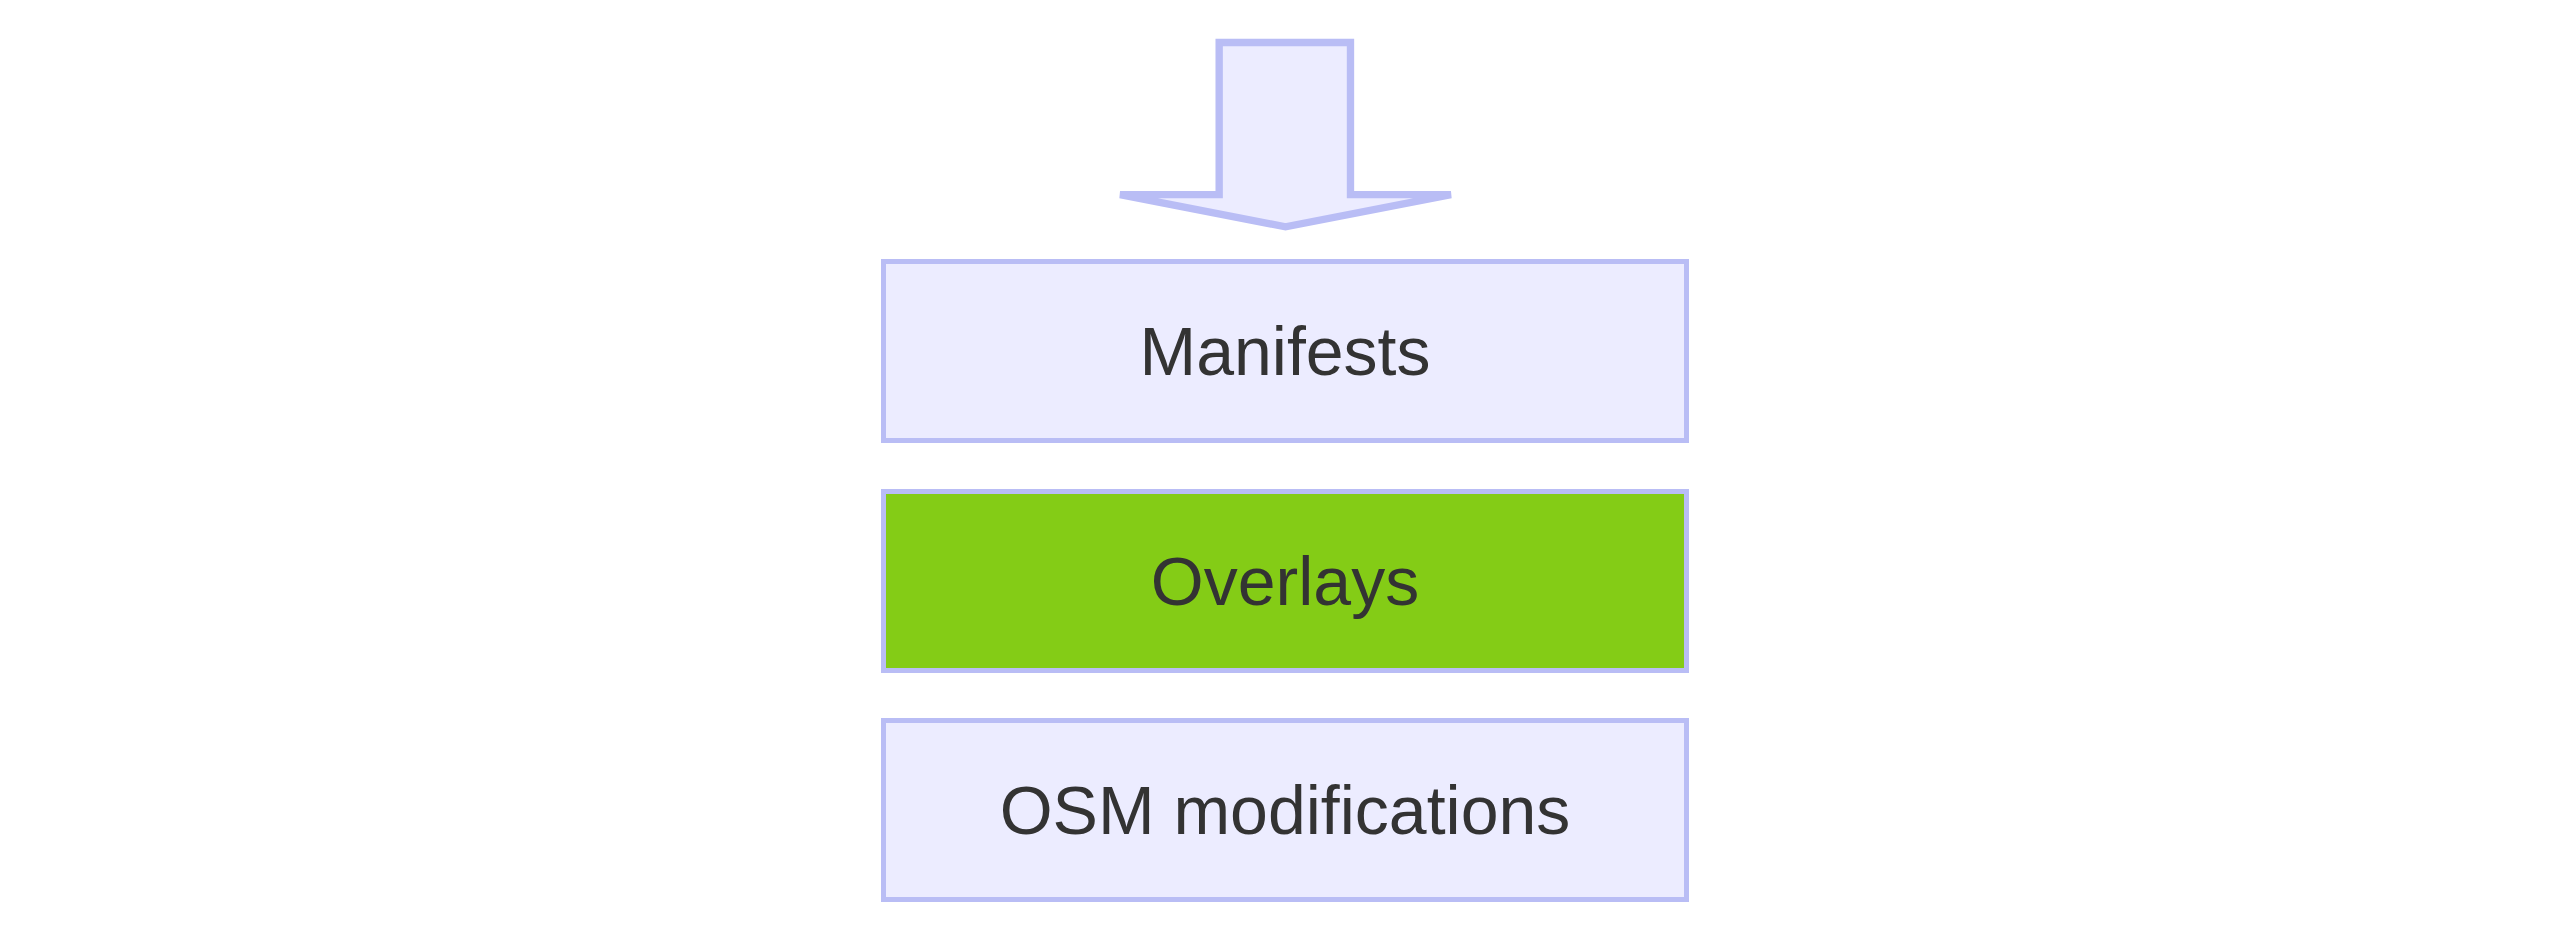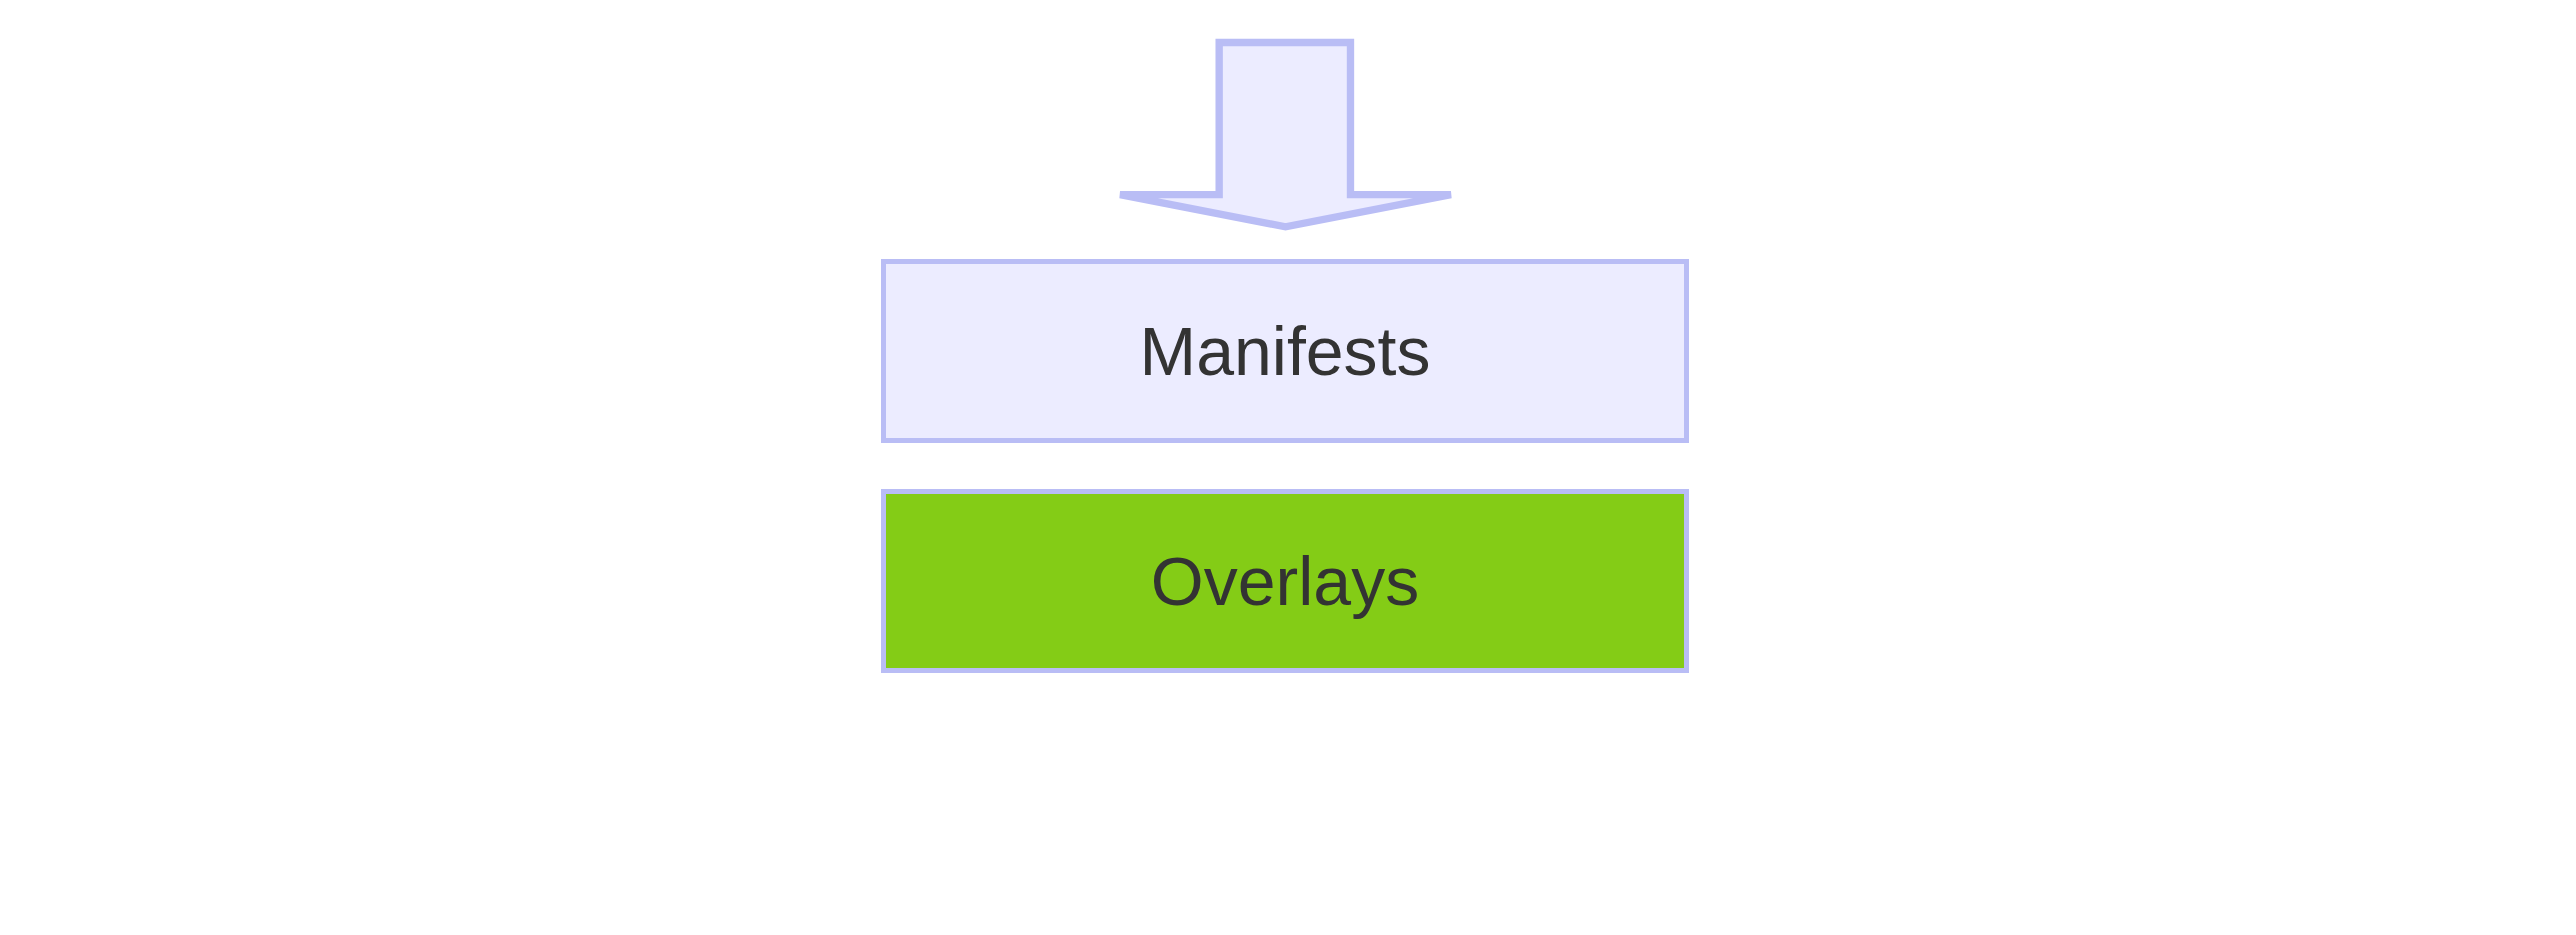--- a/index.html
+++ b/index.html
@@ -80,15 +80,18 @@
   </div>
 
   <div class="node" id="node-manifests" style="background: rgb(236, 236, 255); border-color: rgb(185, 189, 245);">
     <span class="node-label" style="color: rgb(51, 51, 51);">Manifests</span>
   </div>
 
   <div class="node" id="node-overlays" style="background: #84cc16; border-color: rgb(185, 189, 245);">
     <span class="node-label" style="color: rgb(51, 51, 51);">Overlays</span>
   </div>
 
+  <div class="node" id="node-osm" style="background: rgb(236, 236, 255); border-color: rgb(185, 189, 245);">
+    <span class="node-label" style="color: rgb(51, 51, 51);">OSM modifications</span>
+  </div>
 
 </div>
 
 
 </body></html>

